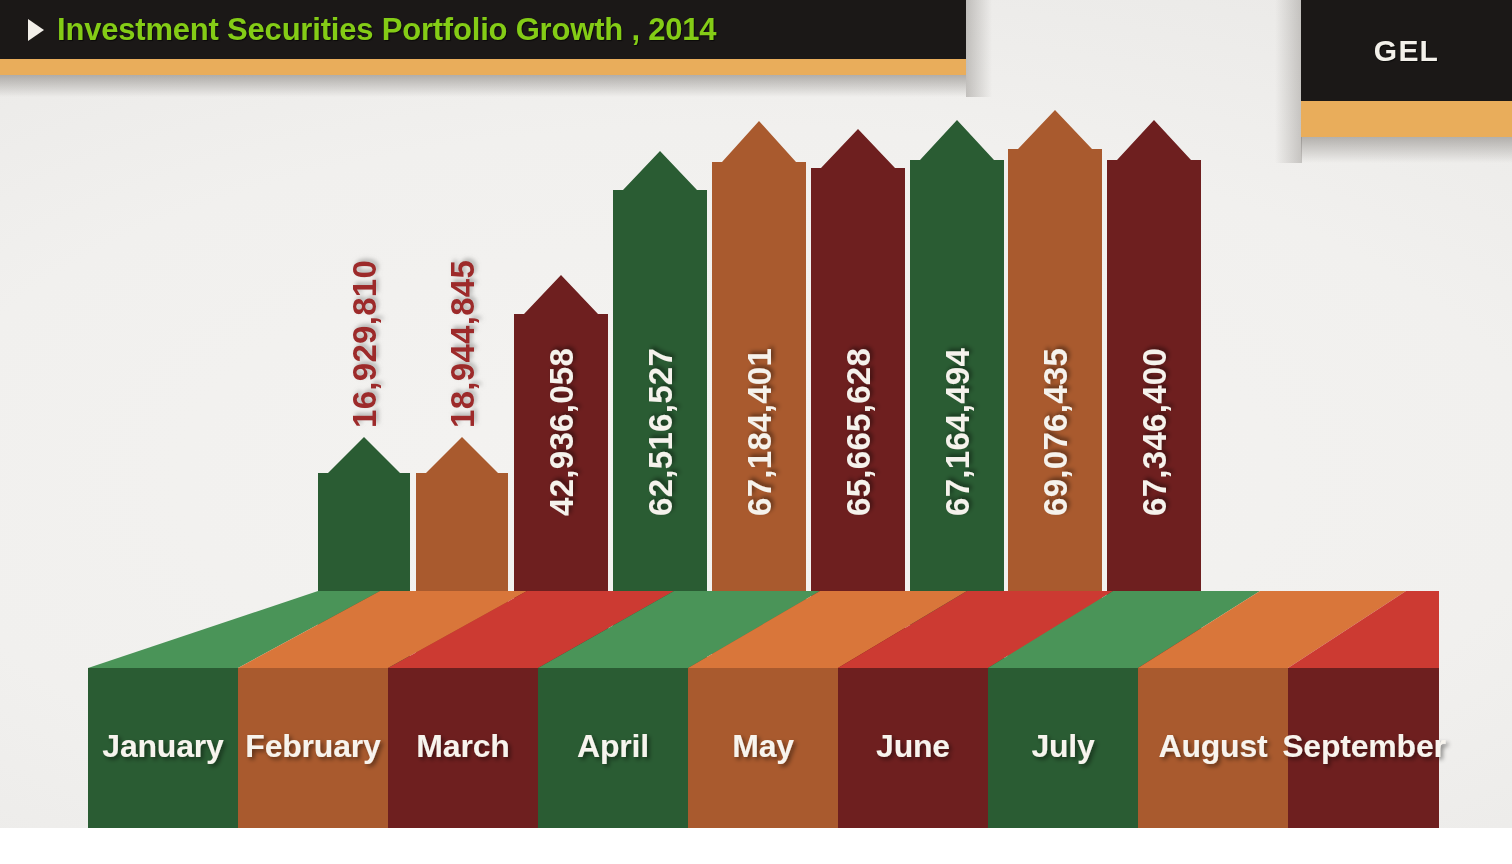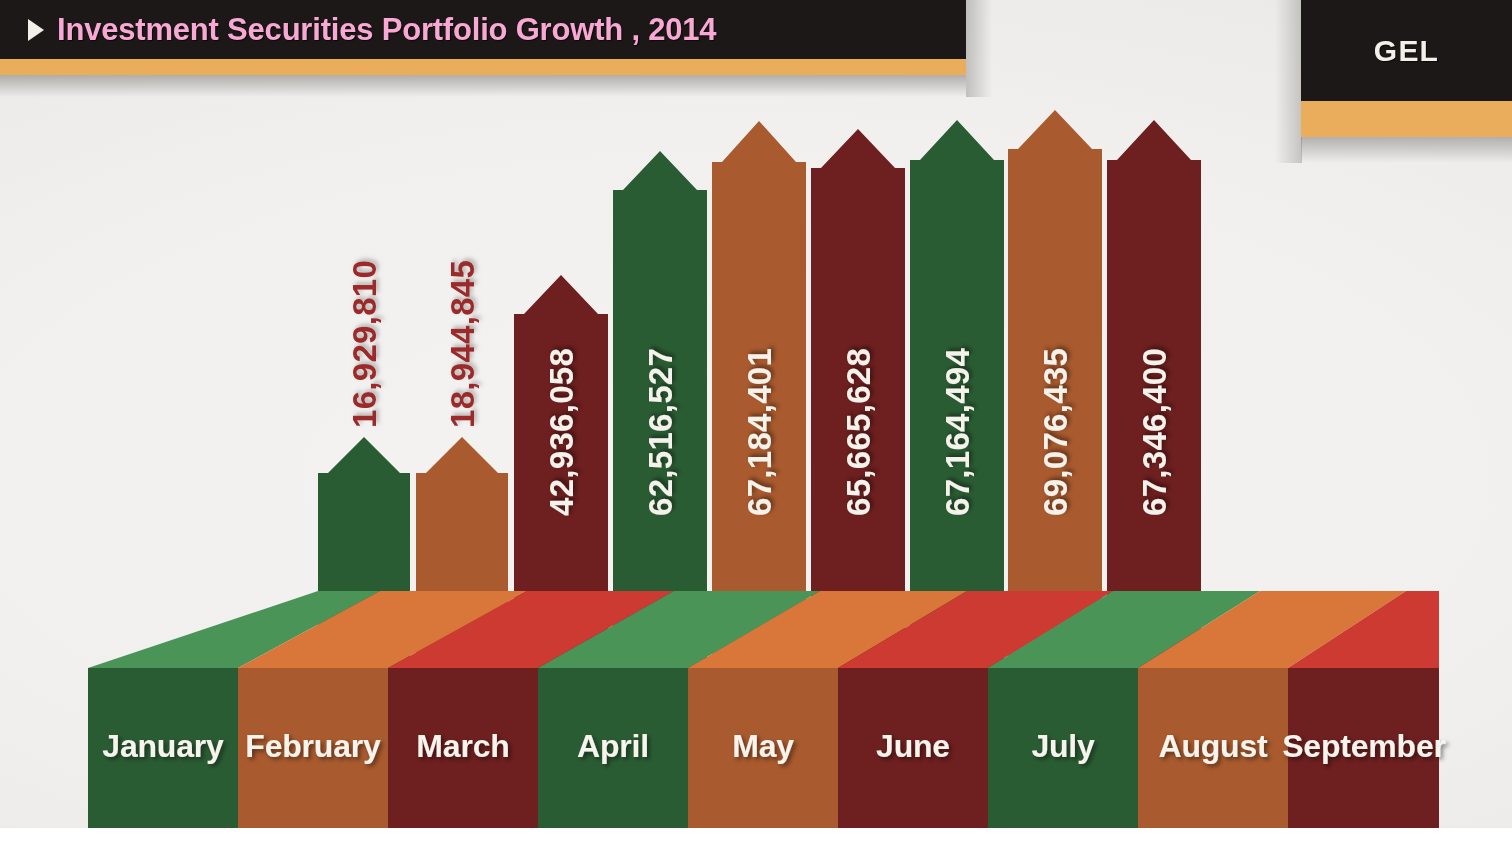--- a/index.html
+++ b/index.html
@@ -42,21 +42,21 @@
   .title-arrow {
     margin-left: 28px;
     margin-right: 13px;
     width: 0; height: 0;
     border-left: 16px solid #f2efe9;
     border-top: 11px solid transparent;
     border-bottom: 11px solid transparent;
     flex: none;
   }
   .title-text {
-    color: #f9a8d4;
+    color: #84cc16;
     font-size: 31px;
     font-weight: bold;
     letter-spacing: -0.2px;
     white-space: nowrap;
     text-shadow: 1px 1px 1px rgba(0,0,0,0.6);
   }
   .title-underline {
     position: absolute;
     left: 0; top: 59px;
     width: 966px;

